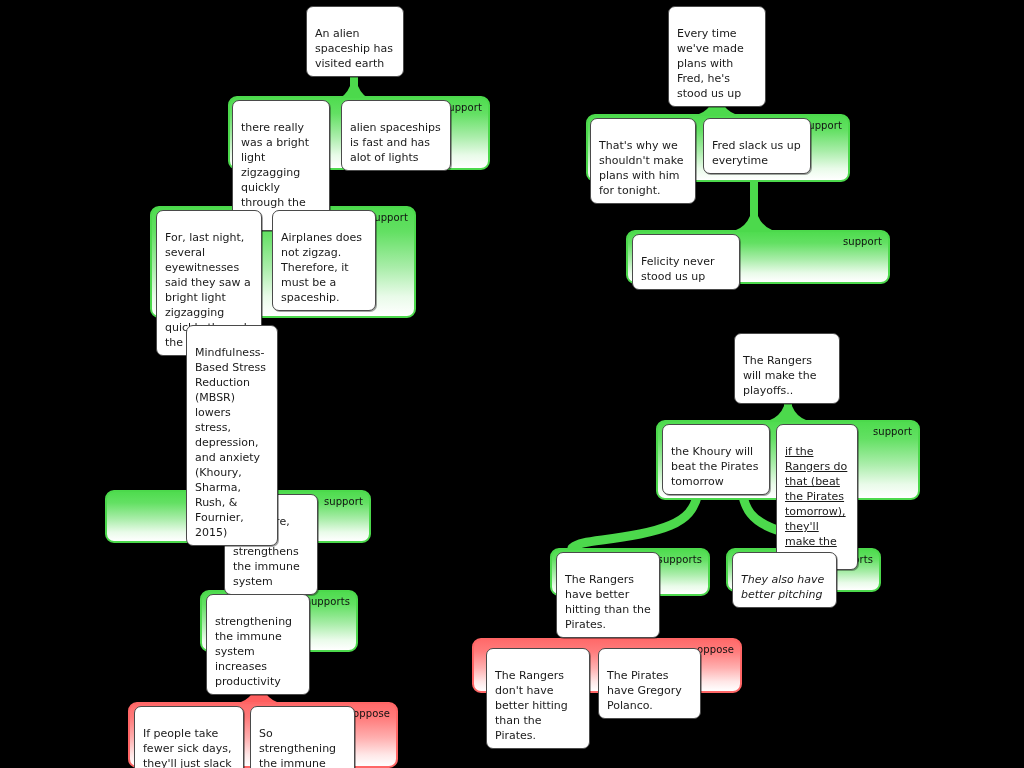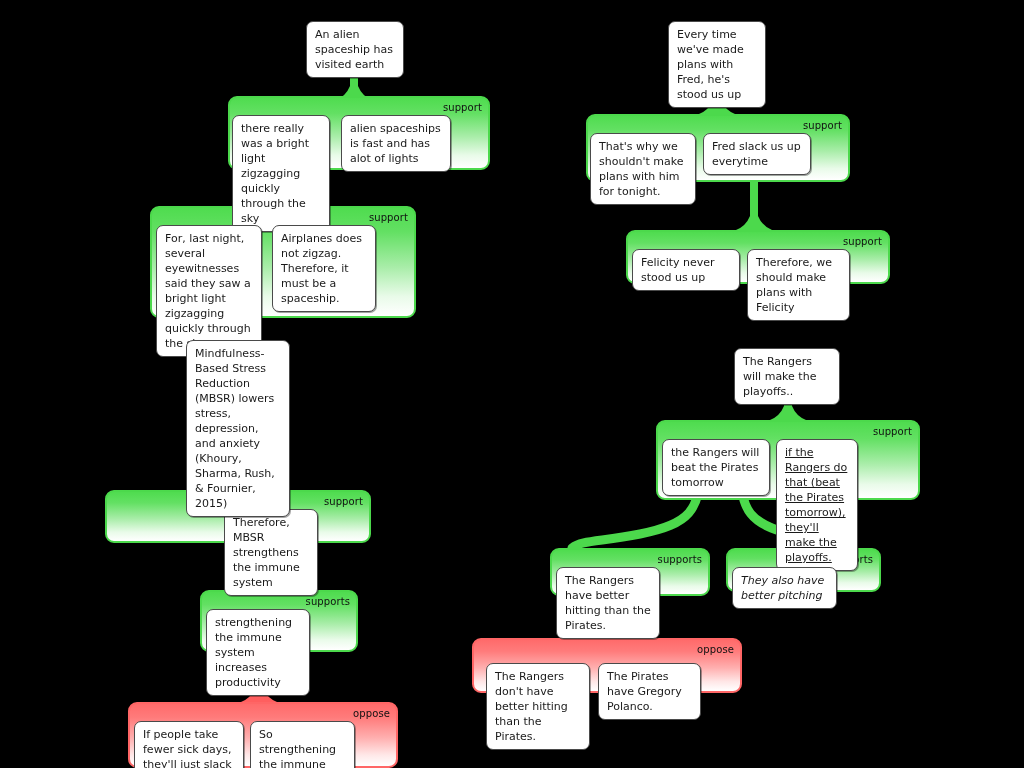--- a/index.html
+++ b/index.html
@@ -40,24 +40,23 @@
   
   .card{
     position:absolute;
     background:#fff;
     border:1px solid #4a4a4a;
     border-radius:7px;
     box-sizing:border-box;
     font-size:11px;
     line-height:15px;
     color:#1a1a1a;
-    padding:5px 7px 5px 8px;
+    padding:19px 7px 5px 8px;
     z-index:3;
     box-shadow:1px 1px 0 rgba(0,0,0,.35);
-    margin-top:15px;
   }
   .card.root{z-index:4;}
 </style>
 </head>
 <body>
 
 <div id="canvas">
 
   <svg id="links" viewBox="0 0 1024 768">
     <defs>
@@ -116,21 +115,21 @@
   <div class="group support" style="left:105px;top:490px;width:266px;height:53px;">
     <span class="group-label">support</span>
   </div>
   <div class="group support" style="left:200px;top:590px;width:158px;height:62px;">
     <span class="group-label">supports</span>
   </div>
   <div class="group oppose" style="left:128px;top:702px;width:270px;height:66px;">
     <span class="group-label">oppose</span>
   </div>
 
-  <div class="card root" style="left:186px;top:325px;width:104px;">
+  <div class="card root" style="left:186px;top:325px;width:92px;">
     <span>Mindfulness-Based Stress Reduction (MBSR) lowers stress, depression, and anxiety (Khoury, Sharma, Rush, &amp; Fournier, 2015)</span>
   </div>
   <div class="card" style="left:224px;top:494px;width:94px;">
     <span>Therefore, MBSR strengthens the immune system</span>
   </div>
   <div class="card" style="left:206px;top:594px;width:104px;">
     <span>strengthening the immune system increases productivity</span>
   </div>
   <div class="card" style="left:134px;top:706px;width:110px;">
     <span>If people take fewer sick days, they'll just slack off more</span>
@@ -151,42 +150,39 @@
   </div>
   <div class="card" style="left:590px;top:118px;width:106px;">
     <span>That's why we shouldn't make plans with him for tonight.</span>
   </div>
   <div class="card" style="left:703px;top:118px;width:108px;">
     <span>Fred slack us up everytime</span>
   </div>
   <div class="card" style="left:632px;top:234px;width:108px;">
     <span>Felicity never stood us up</span>
   </div>
-  <div class="card" style="left:747px;top:234px;width:103px;">
-    <span>Therefore, we should make plans with Felicity</span>
-  </div>
 
   <div class="group support" style="left:656px;top:420px;width:264px;height:80px;">
     <span class="group-label">support</span>
   </div>
   <div class="group support" style="left:550px;top:548px;width:160px;height:48px;">
     <span class="group-label">supports</span>
   </div>
   <div class="group support" style="left:726px;top:548px;width:155px;height:44px;">
     <span class="group-label">supports</span>
   </div>
   <div class="group oppose" style="left:472px;top:638px;width:270px;height:55px;">
     <span class="group-label">oppose</span>
   </div>
 
   <div class="card root" style="left:734px;top:333px;width:106px;">
     <span>The Rangers will make the playoffs..</span>
   </div>
   <div class="card" style="left:662px;top:424px;width:108px;">
-    <span>the Rangers will beat the Pirates tomorrow</span>
+    <span>the Khoury will beat the Pirates tomorrow</span>
   </div>
   <div class="card" style="left:776px;top:424px;width:82px;text-decoration:underline;">
     <span>if the Rangers do that (beat the Pirates tomorrow), they'll make the playoffs.</span>
   </div>
   <div class="card" style="left:556px;top:552px;width:104px;">
     <span>The Rangers have better hitting than the Pirates.</span>
   </div>
   <div class="card" style="left:732px;top:552px;width:105px;font-style:italic;">
     <span>They also have better pitching</span>
   </div>

